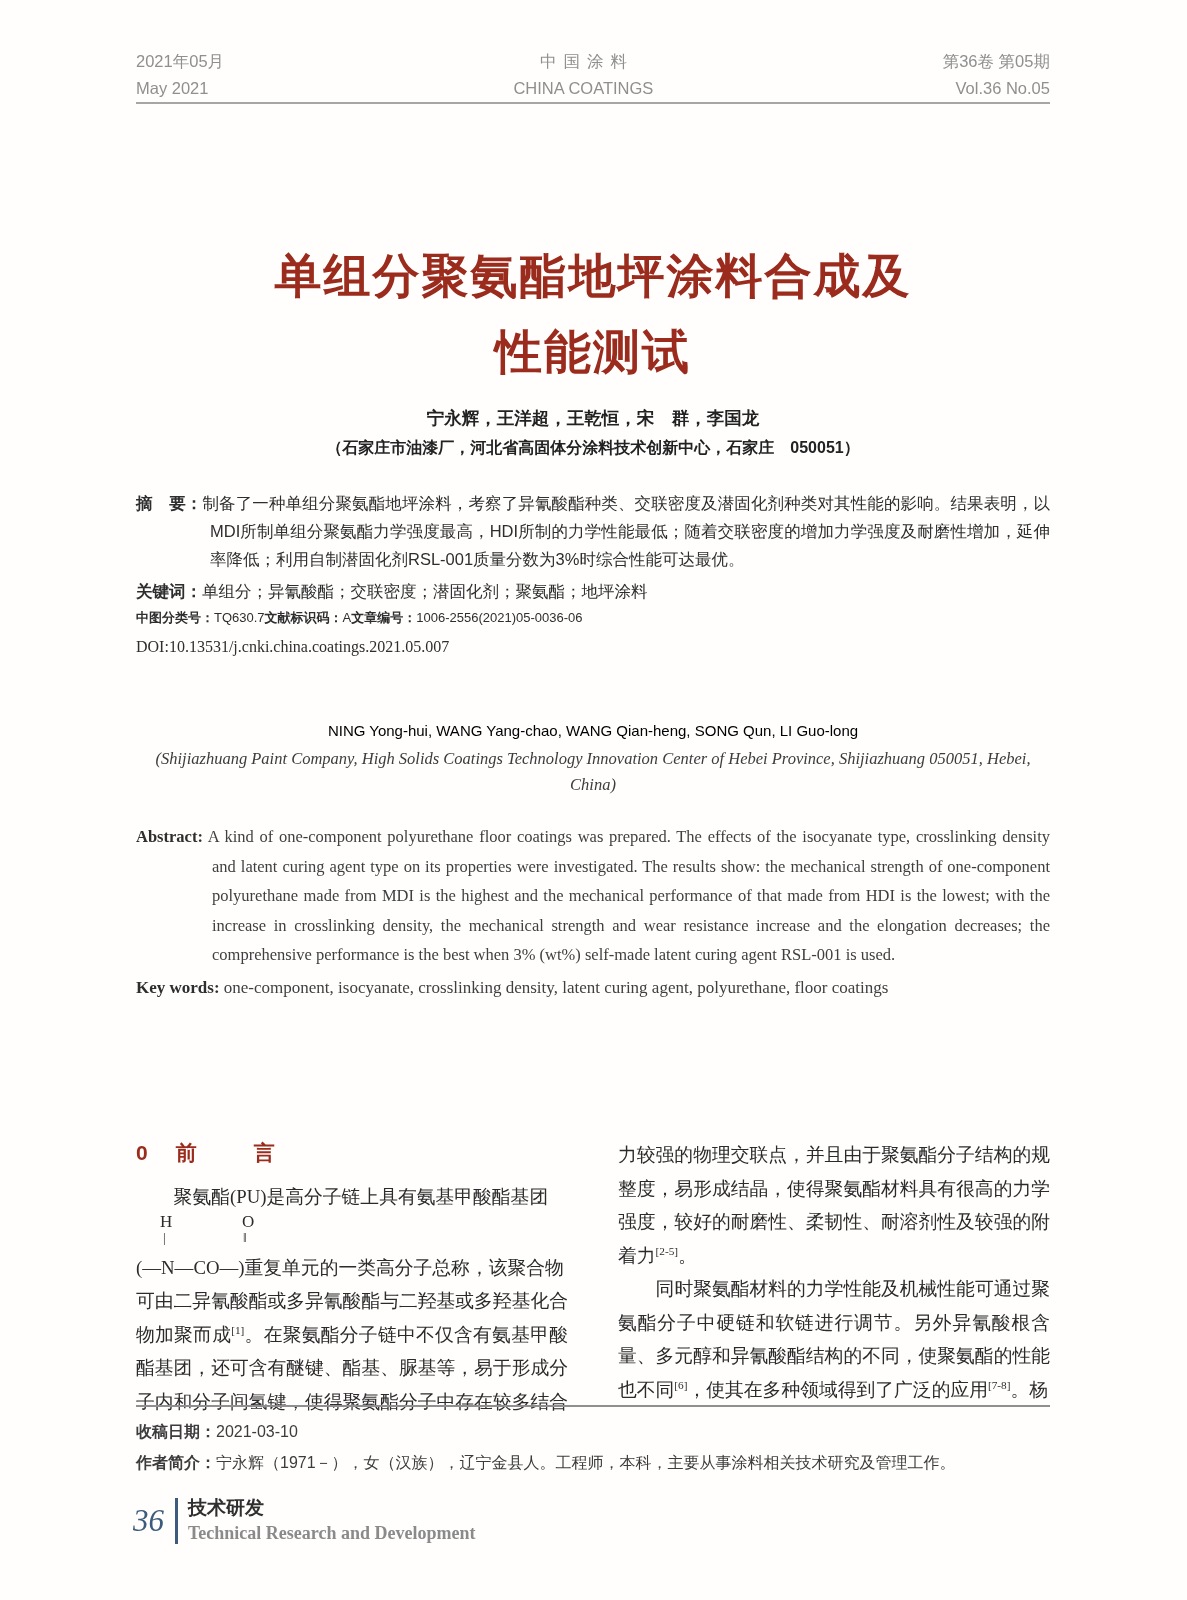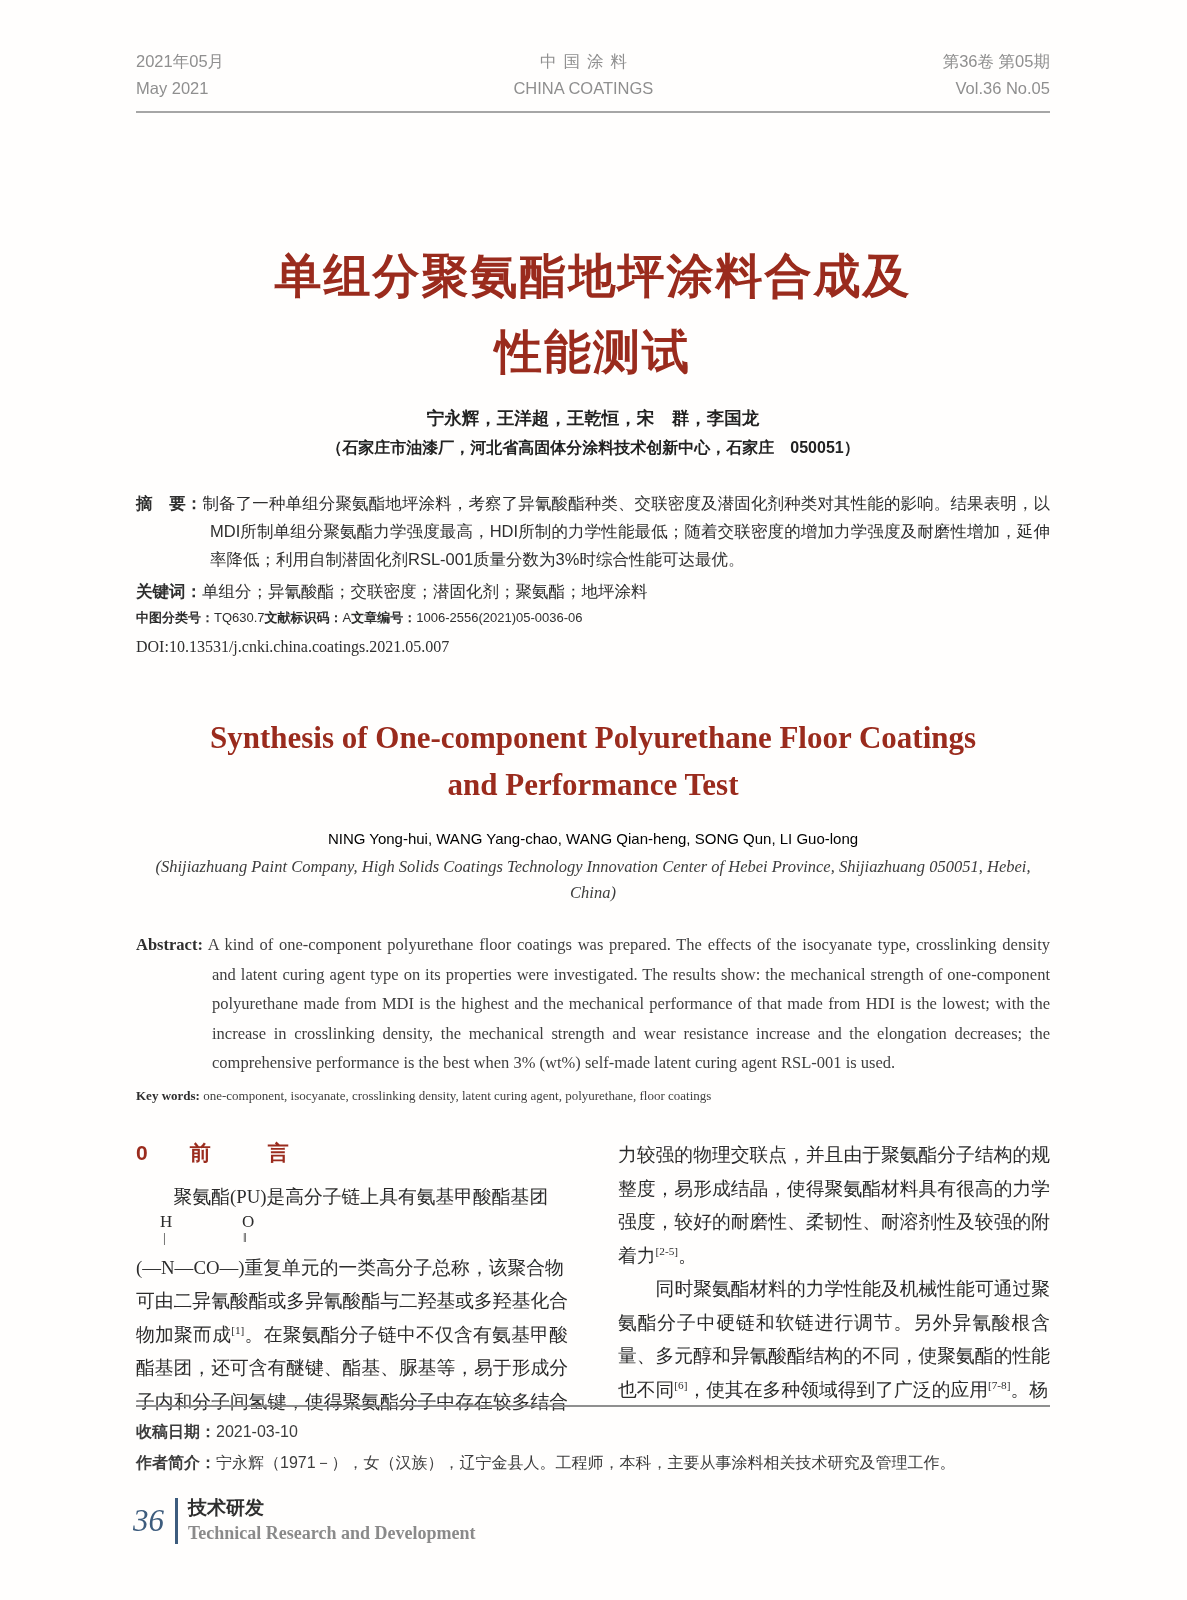--- a/index.html
+++ b/index.html
@@ -6,21 +6,21 @@
   .page {
     position:relative; width:1187px; height:1600px; margin:0 auto;
     background:#fffefd; overflow:hidden; color:#2e2e2e;
     font-family:"Liberation Sans","DejaVu Sans",sans-serif;
   }
   
   .header {
     position:absolute; top:48px; left:136px; right:137px;
     display:flex; justify-content:space-between; align-items:flex-start;
     color:#8f8f8f; font-size:16.5px; line-height:27px;
-    border-bottom:2px solid #a6a6a6; padding-bottom:9px;
+    border-bottom:2px solid #a6a6a6; padding-bottom:0;
   }
   .h-col.center { text-align:center; }
   .h-col.right  { text-align:right; }
   .journal-cn { letter-spacing:7px; text-indent:7px; }
   
   .cn-block { position:absolute; top:238px; left:136px; right:137px; }
   .title-cn {
     margin:0; text-align:center; color:#9a2b1d; font-weight:bold;
     font-size:47px; line-height:76px; letter-spacing:2px;
   }
@@ -51,33 +51,33 @@
     margin-top:7px; text-align:center; font-style:italic; color:#3c3c3c;
     font-family:"Liberation Serif","DejaVu Serif",serif; font-size:16.5px; line-height:26px;
   }
   .abstract-en {
     margin:24px 0 0 0; font-family:"Liberation Serif","DejaVu Serif",serif;
     font-size:16.5px; line-height:29.5px; text-align:justify; color:#3f3f3f;
     padding-left:76px; text-indent:-76px;
   }
   .keywords-en {
     margin:3px 0 0 0; font-family:"Liberation Serif","DejaVu Serif",serif;
-    font-size:13px; line-height:29.5px; color:#3f3f3f;
+    font-size:17px; line-height:29.5px; color:#3f3f3f;
   }
   .lbl-serif { font-weight:bold; color:#2e2e2e; }
   
   .body-cols {
     position:absolute; top:1138px; left:136px; right:137px;
     display:flex; gap:50px;
   }
   .col { width:432px; }
   .sec-head {
     margin:0 0 12px 0; color:#9a2b1d; font-size:21px; font-weight:bold; line-height:30px;
   }
-  .sec-head .sec-title { margin-left:42px; letter-spacing:18px; }
+  .sec-head .sec-title { margin-left:28px; letter-spacing:18px; }
   .para {
     margin:0; font-family:"Liberation Serif","DejaVu Serif",serif;
     font-size:18.8px; line-height:33.5px; text-align:justify; color:#2b2b2b;
   }
   .para.indent { text-indent:2em; }
   .para sup { font-size:0.6em; line-height:0; vertical-align:super; }
   .chem { position:relative; padding-top:37px; }
   .chem-atom, .chem-bond {
     position:absolute; font-family:"Liberation Serif","DejaVu Serif",serif; color:#2b2b2b;
   }
@@ -145,24 +145,20 @@
     <div class="class-row">
       <span><span class="lbl">中图分类号：</span><span>TQ630.7</span></span>
       <span><span class="lbl">文献标识码：</span><span>A</span></span>
       <span><span class="lbl">文章编号：</span><span>1006-2556(2021)05-0036-06</span></span>
     </div>
 
     <div class="doi">DOI:10.13531/j.cnki.china.coatings.2021.05.007</div>
   </section>
 
   <section class="en-block">
-    <h2 class="title-en">
-      <span class="tl">Synthesis of One-component Polyurethane Floor Coatings</span>
-      <span class="tl">and Performance Test</span>
-    </h2>
     <div class="authors-en">NING Yong-hui, WANG Yang-chao, WANG Qian-heng, SONG Qun, LI Guo-long</div>
     <div class="affiliation-en">(Shijiazhuang Paint Company, High Solids Coatings Technology Innovation Center of Hebei Province, Shijiazhuang 050051, Hebei, China)</div>
 
     <p class="abstract-en"><span class="lbl-serif">Abstract:</span> <span>A kind of one-component polyurethane floor coatings was prepared. The effects of the isocyanate type, crosslinking density and latent curing agent type on its properties were investigated. The results show: the mechanical strength of one-component polyurethane made from MDI is the highest and the mechanical performance of that made from HDI is the lowest; with the increase in crosslinking density, the mechanical strength and wear resistance increase and the elongation decreases; the comprehensive performance is the best when 3% (wt%) self-made latent curing agent RSL-001 is used.</span></p>
 
     <p class="keywords-en"><span class="lbl-serif">Key words:</span> <span>one-component, isocyanate, crosslinking density, latent curing agent, polyurethane, floor coatings</span></p>
   </section>
 
   <section class="body-cols">
     <div class="col left-col">

